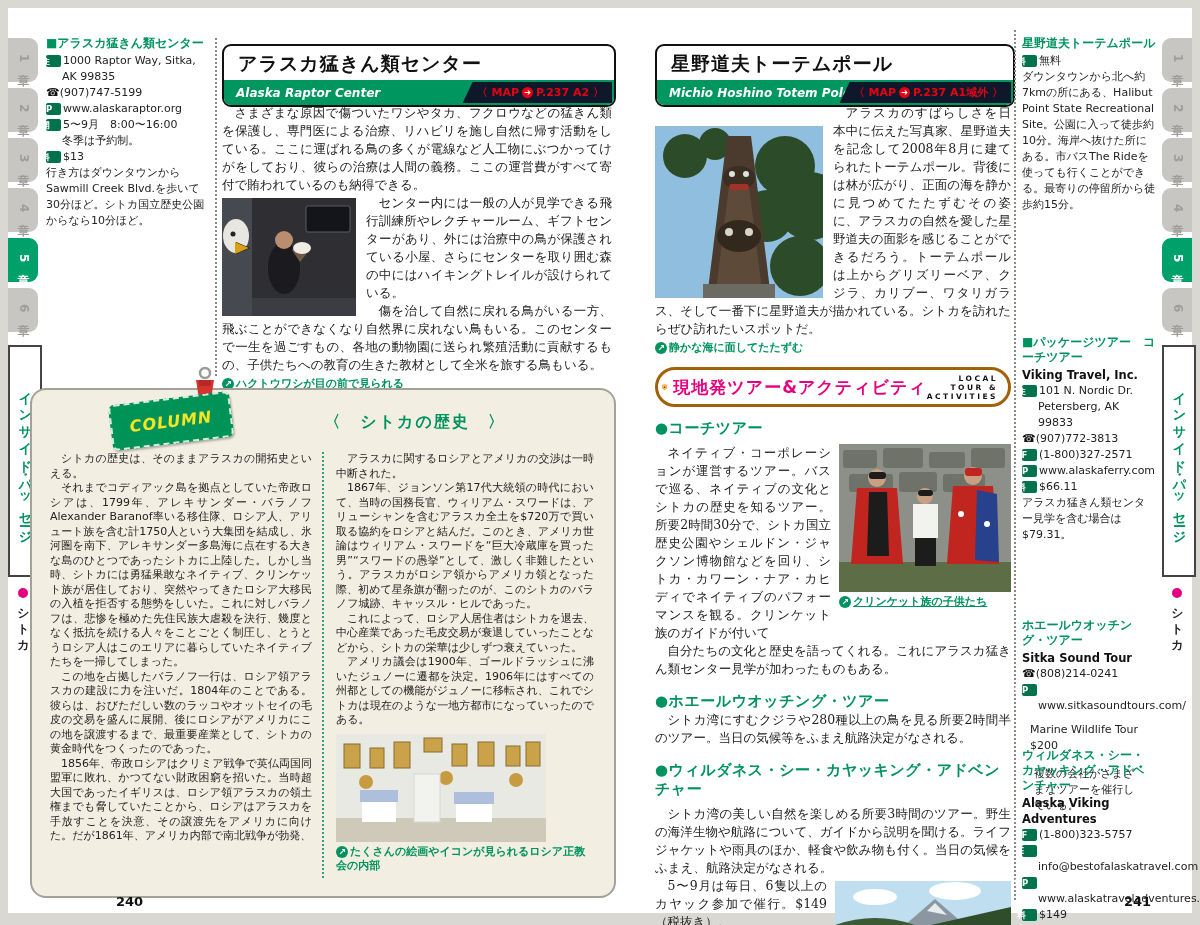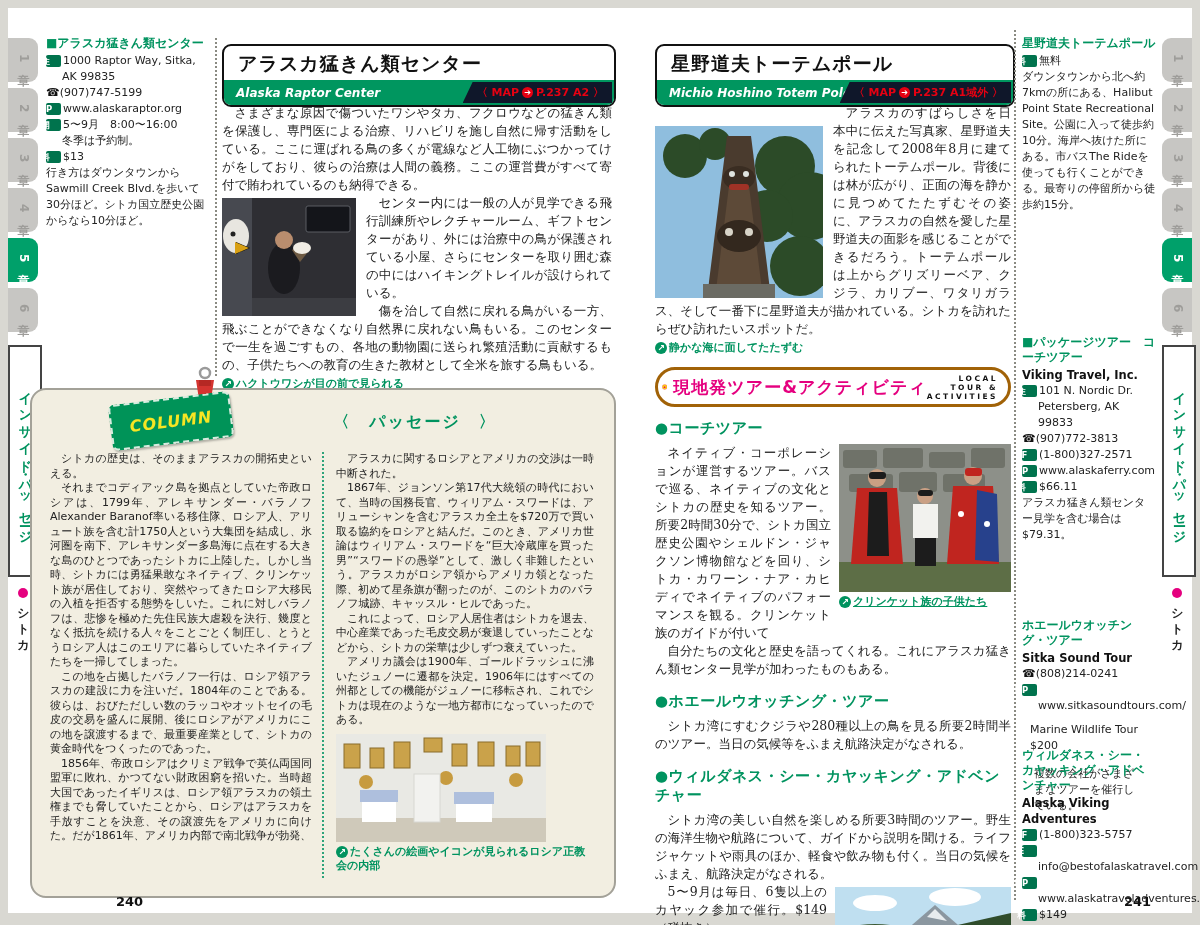--- a/index.html
+++ b/index.html
@@ -174,21 +174,21 @@
     </div>
   </div>
 
   <div class="abs" id="column-box" style="left:30px;top:388px;width:582px;height:506px;"></div>
   <svg class="abs" style="left:190px;top:366px;width:30px;height:42px;" viewBox="0 0 30 42">
     <circle cx="15" cy="7" r="5" fill="none" stroke="#9a9a9a" stroke-width="2.5"></circle>
     <polygon points="6,14 24,14 20,40 10,40" fill="#d43430"></polygon>
     <rect x="9" y="14" width="12" height="6" fill="#b52824"></rect>
   </svg>
   <div class="abs" id="column-badge" style="left:110px;top:398px;width:118px;height:42px;">COLUMN</div>
-  <div class="abs" id="column-title" style="left:250px;top:412px;width:330px;">〈　パッセージ　〉</div>
+  <div class="abs" id="column-title" style="left:250px;top:412px;width:330px;">〈　シトカの歴史　〉</div>
 
   <div class="abs colp" style="left:50px;top:452px;width:262px;">
     <p>シトカの歴史は、そのままアラスカの開拓史といえる。</p>
     <p>それまでコディアック島を拠点としていた帝政ロシアは、1799年、アレキサンダー・バラノフAlexander Baranof率いる移住隊、ロシア人、アリュート族を含む計1750人という大集団を結成し、氷河圏を南下、アレキサンダー多島海に点在する大きな島のひとつであったシトカに上陸した。しかし当時、シトカには勇猛果敢なネイティブ、クリンケット族が居住しており、突然やってきたロシア大移民の入植を拒否する態勢をしいた。これに対しバラノフは、悲惨を極めた先住民族大虐殺を決行、幾度となく抵抗を続ける人々をことごとく制圧し、とうとうロシア人はこのエリアに暮らしていたネイティブたちを一掃してしまった。</p>
     <p>この地を占拠したバラノフ一行は、ロシア領アラスカの建設に力を注いだ。1804年のことである。彼らは、おびただしい数のラッコやオットセイの毛皮の交易を盛んに展開、後にロシアがアメリカにこの地を譲渡するまで、最重要産業として、シトカの黄金時代をつくったのであった。</p>
     <p>1856年、帝政ロシアはクリミア戦争で英仏両国同盟軍に敗れ、かつてない財政困窮を招いた。当時超大国であったイギリスは、ロシア領アラスカの領土権までも脅していたことから、ロシアはアラスカを手放すことを決意、その譲渡先をアメリカに向けた。だが1861年、アメリカ内部で南北戦争が勃発、</p>
   </div>
   <div class="abs" style="left:322px;top:452px;height:426px;border-left:2px dotted #2ea37a;"></div>
   <div class="abs colp" style="left:336px;top:452px;width:258px;">
     <p>アラスカに関するロシアとアメリカの交渉は一時中断された。</p>
@@ -307,21 +307,21 @@
         </svg>
         <div class="cap" style="margin-top:3px;text-decoration:underline;">
           <span class="capic">↗</span><span>クリンケット族の子供たち</span>
         </div>
       </div>
       <p>ネイティブ・コーポレーションが運営するツアー。バスで巡る、ネイティブの文化とシトカの歴史を知るツアー。所要2時間30分で、シトカ国立歴史公園やシェルドン・ジャクソン博物館などを回り、シトカ・カワーン・ナア・カヒディでネイティブのパフォーマンスを観る。クリンケット族のガイドが付いて</p>
       <p>自分たちの文化と歴史を語ってくれる。これにアラスカ猛きん類センター見学が加わったものもある。</p>
     </div>
 
     <h3 class="h3g" style="margin-top:14px;clear:both;">●ホエールウオッチング・ツアー</h3>
-    <div class="serifbody" style="margin-top:6px;">
+    <div class="serifbody" style="margin-top:0;">
       <p>シトカ湾にすむクジラや280種以上の鳥を見る所要2時間半のツアー。当日の気候等をふまえ航路決定がなされる。</p>
     </div>
 
     <h3 class="h3g" style="margin-top:14px;">●ウィルダネス・シー・カヤッキング・アドベンチャー</h3>
     <div class="serifbody" style="margin-top:6px;">
       <p>シトカ湾の美しい自然を楽しめる所要3時間のツアー。野生の海洋生物や航路について、ガイドから説明を聞ける。ライフジャケットや雨具のほか、軽食や飲み物も付く。当日の気候をふまえ、航路決定がなされる。</p>
       <div>
         <svg class="photo" style="float:right;width:176px;height:104px;margin:4px 0 0 8px;" viewBox="0 0 176 104">
           <rect width="176" height="104" fill="#bfdff0"></rect>
           <ellipse cx="40" cy="16" rx="22" ry="8" fill="#fff"></ellipse>

